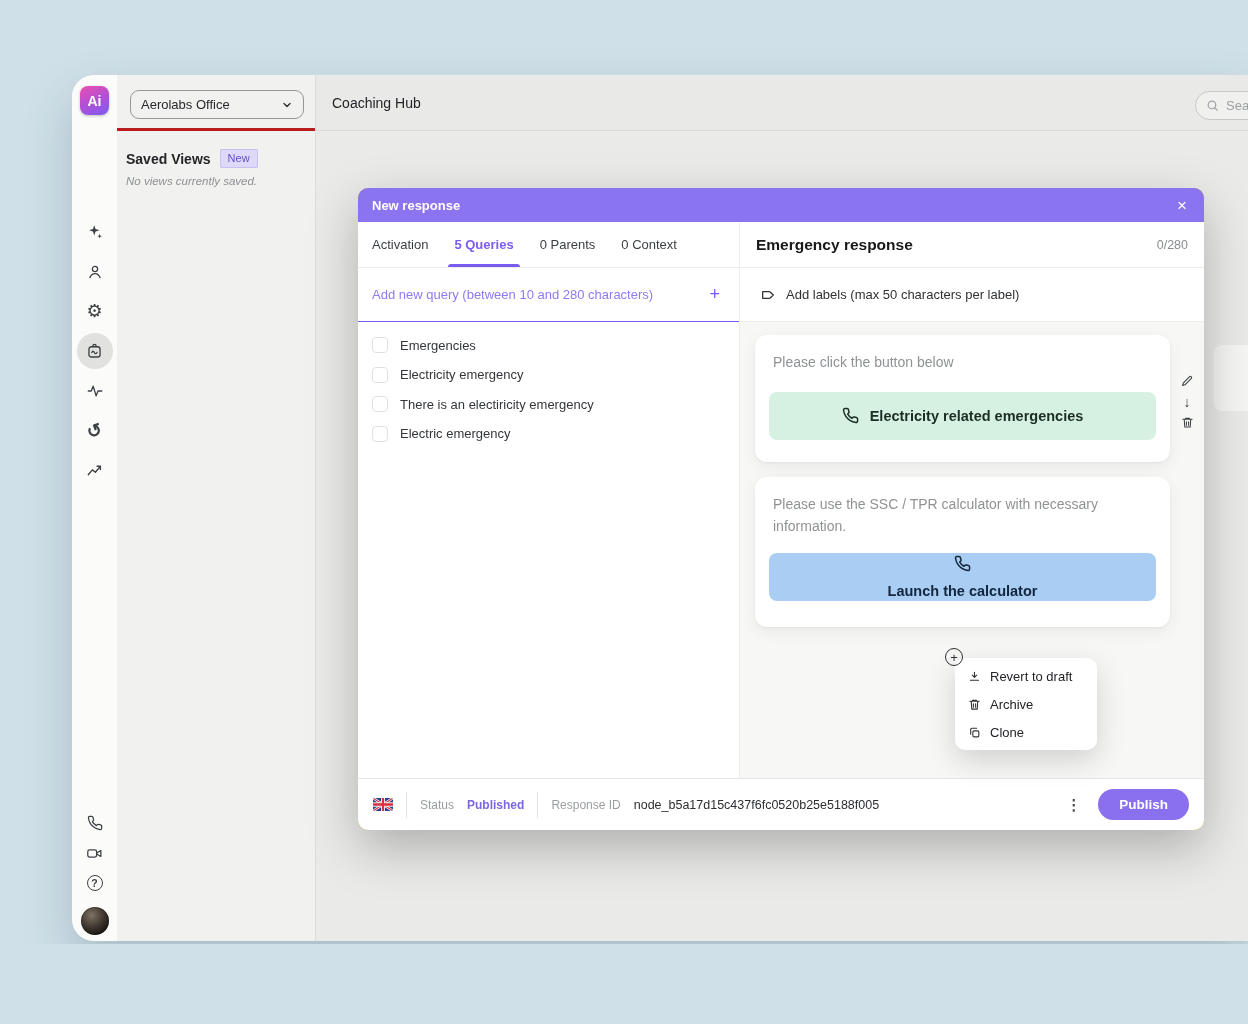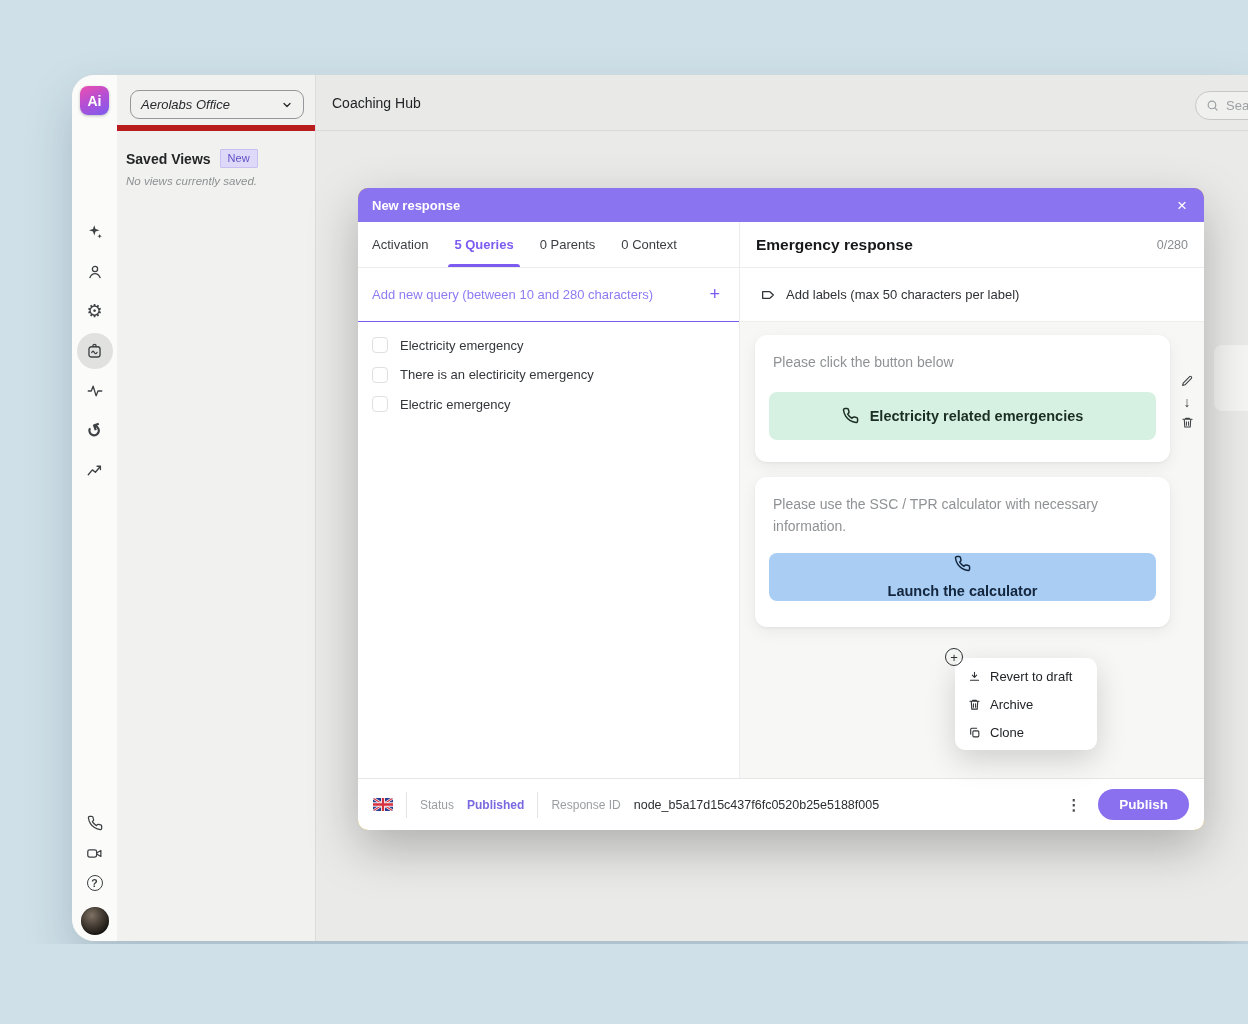--- a/index.html
+++ b/index.html
@@ -39,21 +39,21 @@
   .avatar {
     width:28px; height:28px; border-radius:50%;
     background:radial-gradient(circle at 38% 30%, #7e7263 0%, #4a4138 38%, #16130f 78%);
     box-shadow:0 0 0 1px rgba(0,0,0,.15) inset; cursor:pointer;
   }
   
   .sidebar {
     position:absolute; left:45px; top:0; width:199px; height:100%;
     background:#f1f1ef; border-right:1px solid #dcdcda;
   }
-  .sidebar-top { height:56px; border-bottom:6px solid #b91c1c; position:relative;font-style:italic; }
+  .sidebar-top { height:56px; border-bottom:3px solid #b91c1c; position:relative; }
   .ws-select {
     position:absolute; left:13px; top:15px; width:174px; height:29px;
     border:1px solid #97979b; border-radius:9px; background:transparent;
     display:flex; align-items:center; gap:6px; padding:0 10px;
     font-size:13px; color:#27292c; cursor:pointer;
   }
   .ws-select .chev { margin-left:auto; color:#27292c; display:flex; }
   .saved-views { padding:18px 9px 0 9px; }
   .sv-row { display:flex; align-items:center; gap:9px; }
   .sv-title { font-size:14px; font-weight:bold; color:#232527; }
@@ -303,20 +303,24 @@
           <span class="tab">Activation</span>
           <span class="tab active">5 Queries</span>
           <span class="tab">0 Parents</span>
           <span class="tab">0 Context</span>
         </div>
         <div class="query-input-row">
           <span class="query-placeholder">Add new query (between 10 and 280 characters)</span>
           <span class="add-query-btn">+</span>
         </div>
         <div class="query-list">
+          <div class="query-row">
+            <span class="checkbox"></span>
+            <span class="query-label">Emergencies</span>
+          </div>
           <div class="query-row">
             <span class="checkbox"></span>
             <span class="query-label">Electricity emergency</span>
           </div>
           <div class="query-row">
             <span class="checkbox"></span>
             <span class="query-label">There is an electiricity emergency</span>
           </div>
           <div class="query-row">
             <span class="checkbox"></span>

